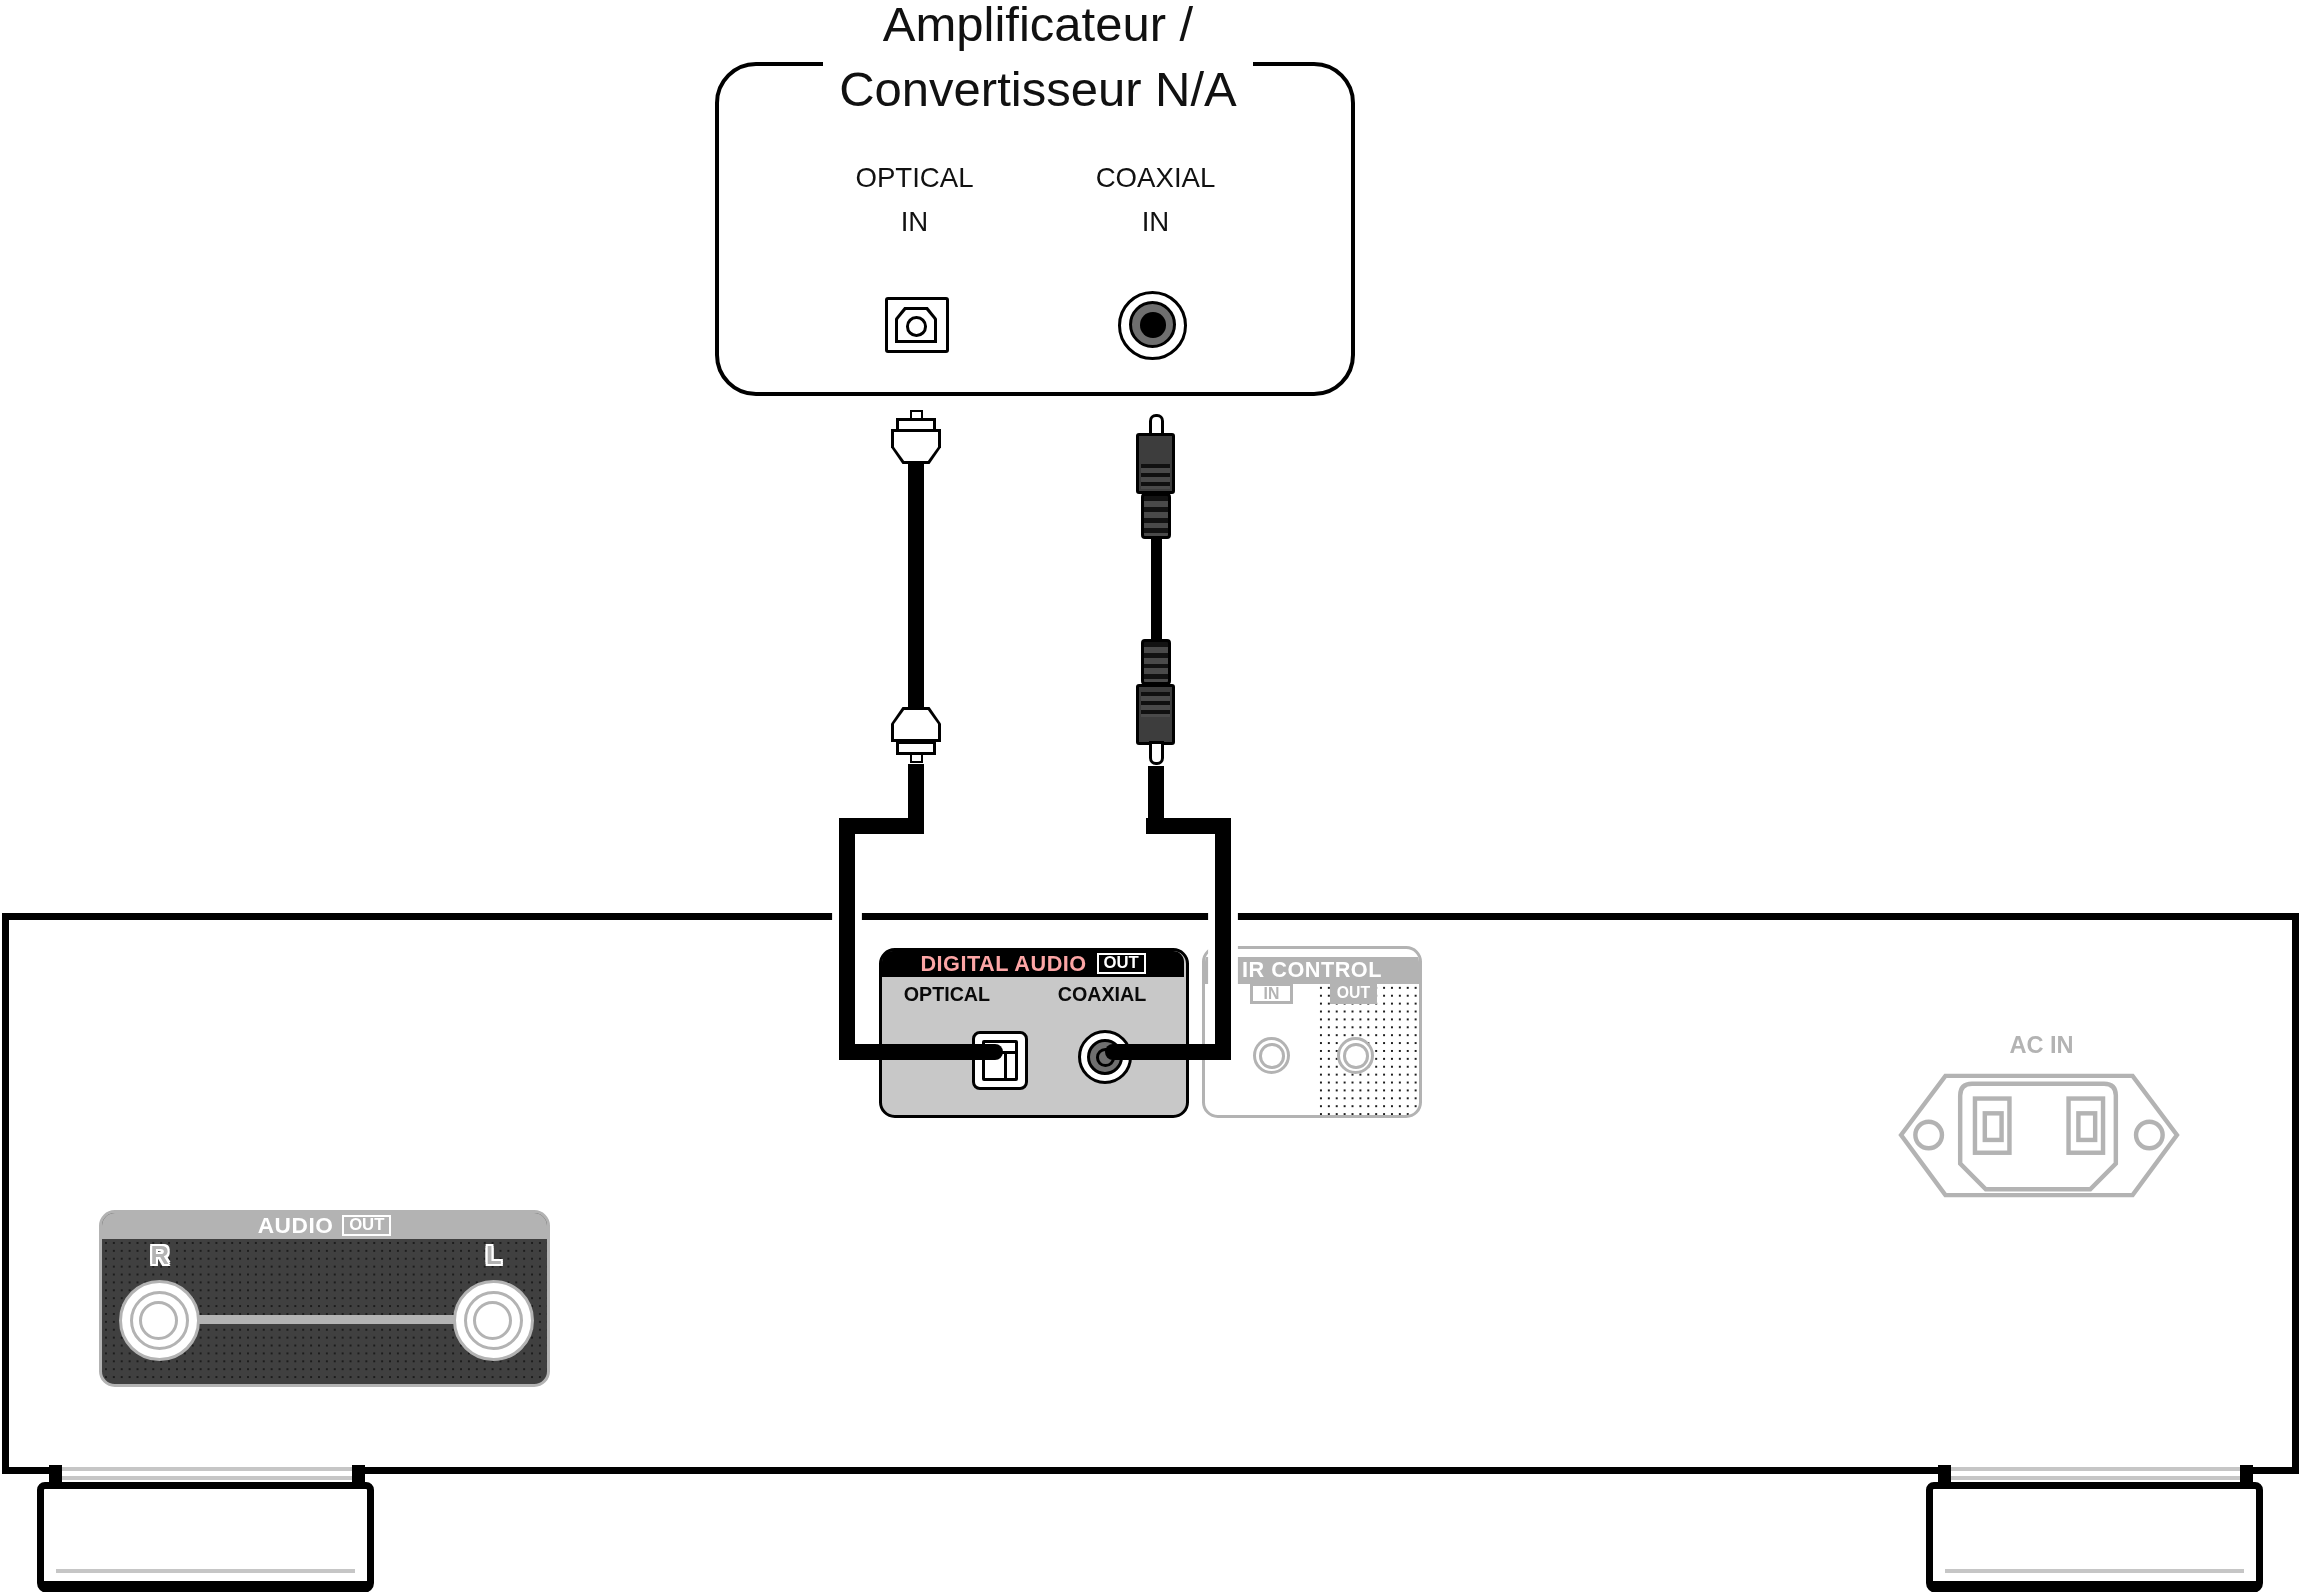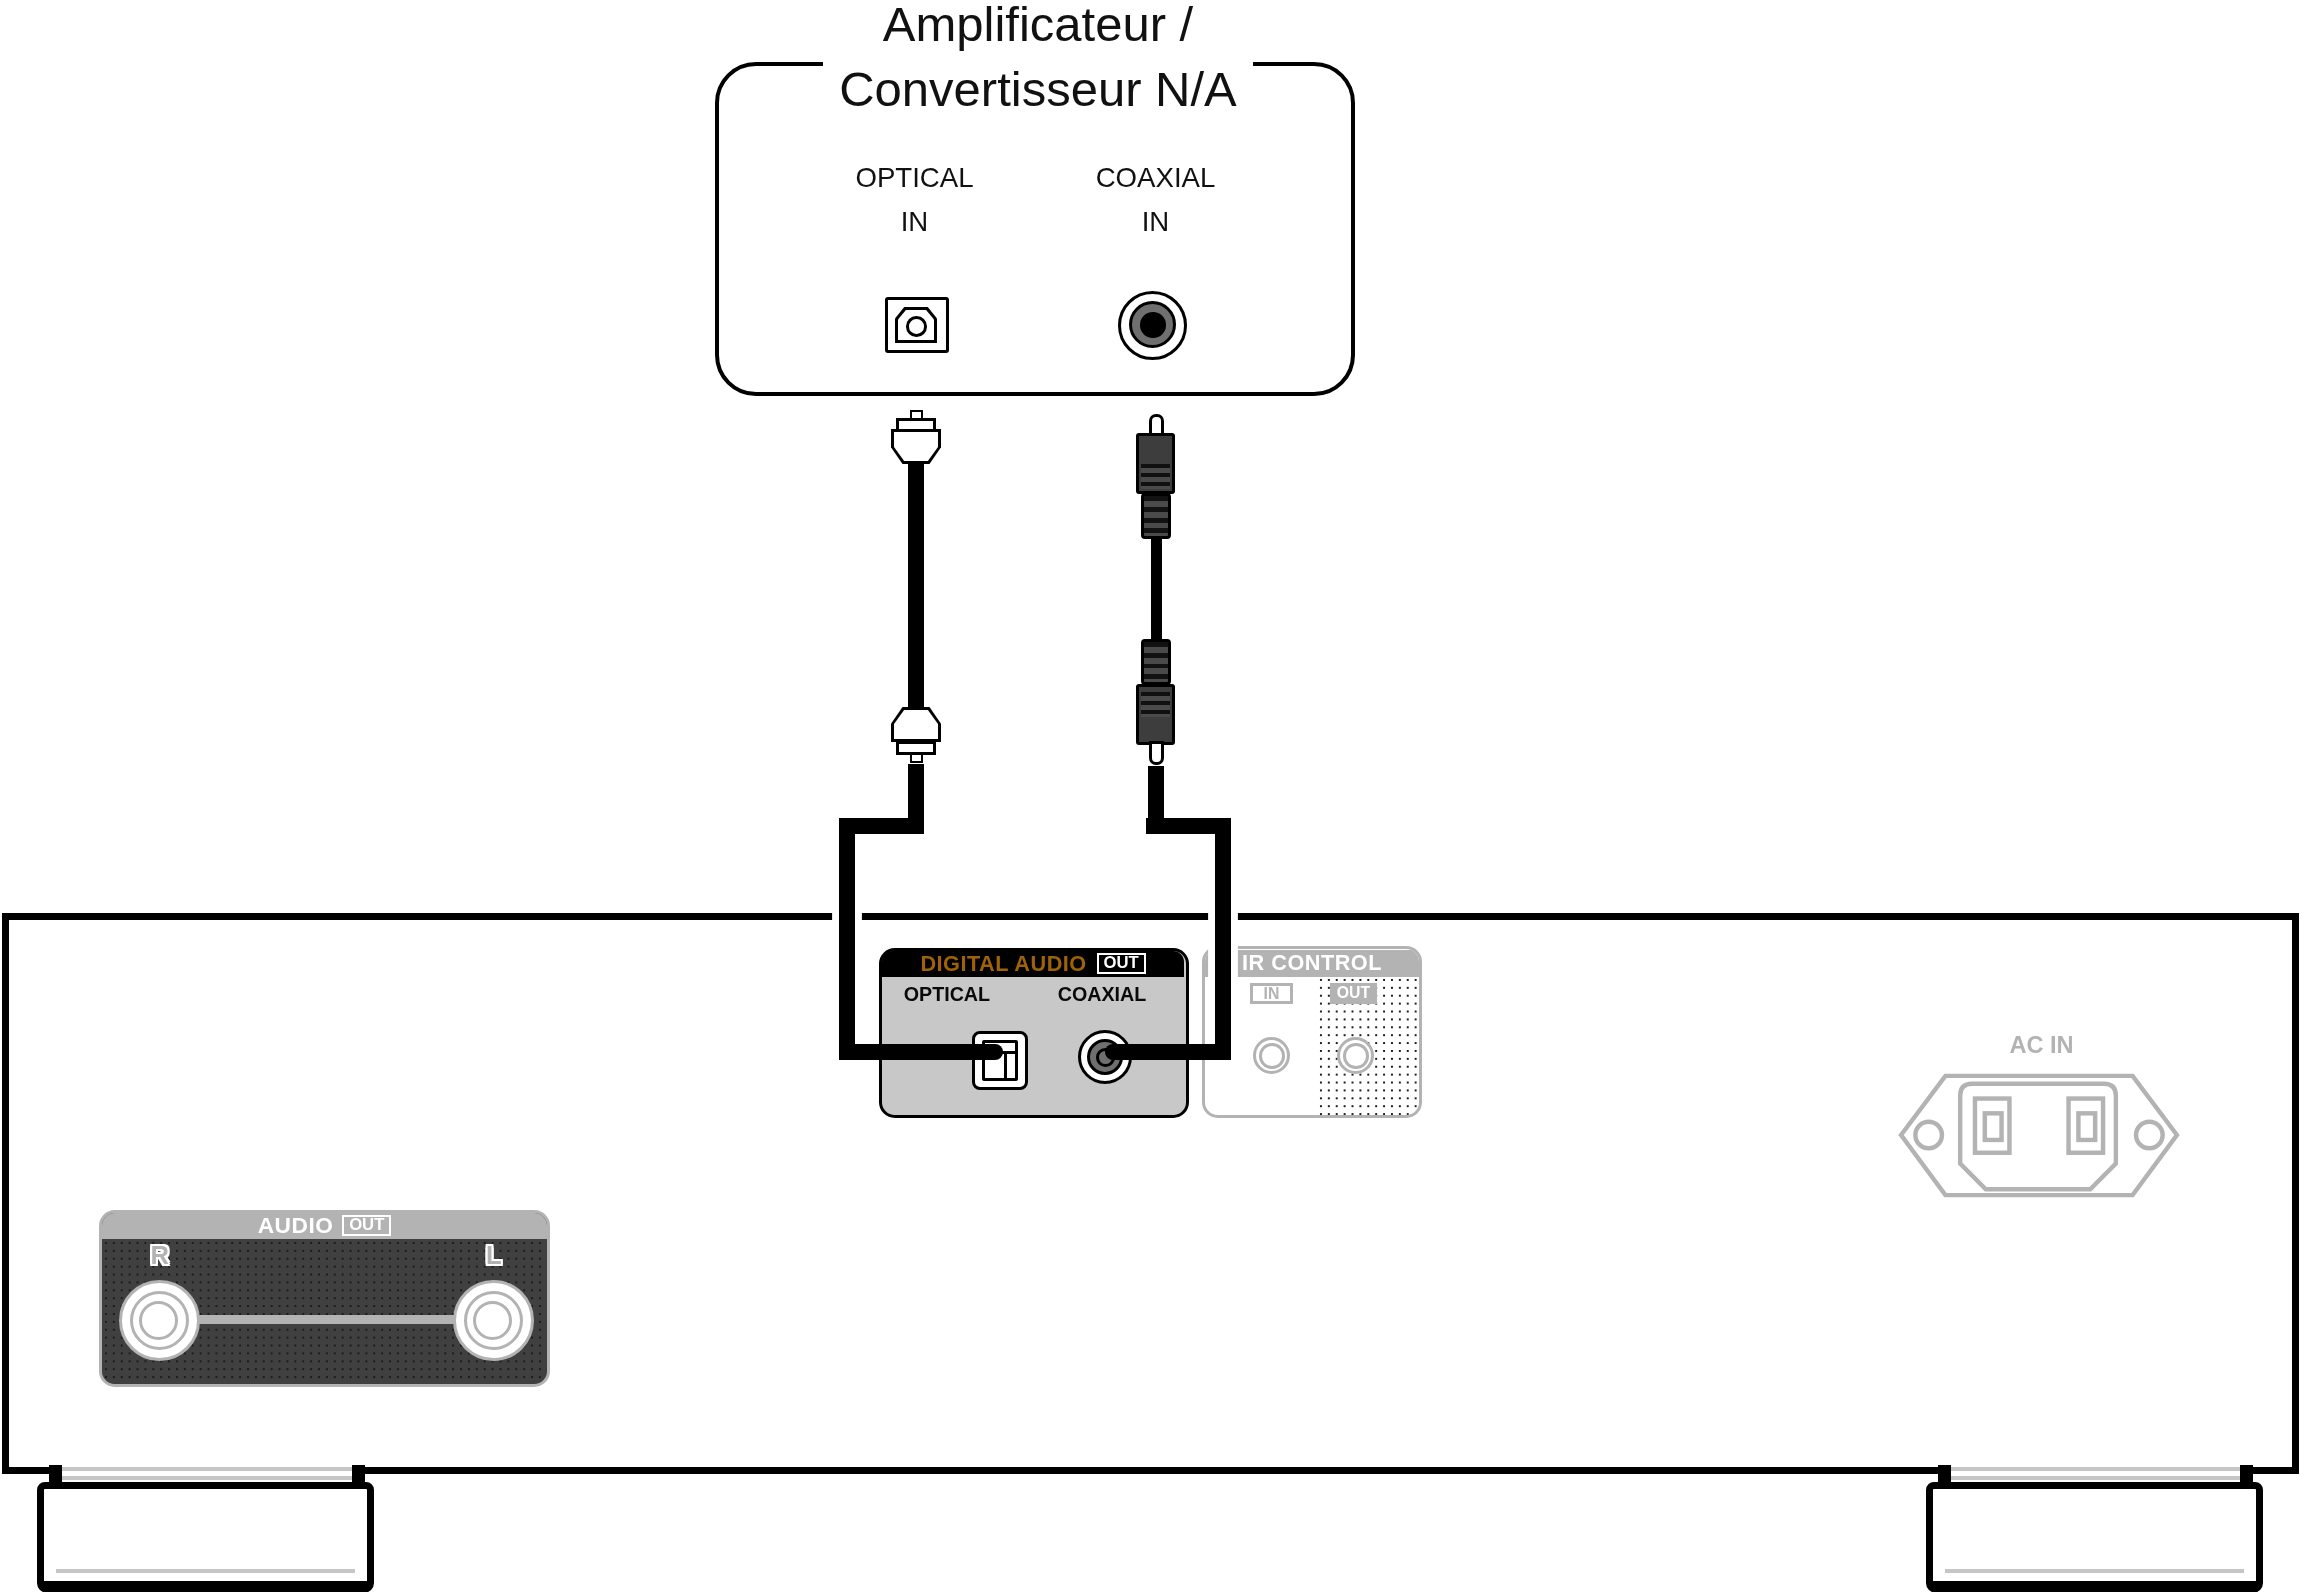--- a/index.html
+++ b/index.html
@@ -25,34 +25,34 @@
   .coax-m{left:1129px;top:301px;width:47px;height:47px;border:3px solid #000;border-radius:50%;background:#6f6f6f;}
   .coax-c{left:1140px;top:312px;width:25.6px;height:25.6px;border-radius:50%;background:#000;}
 
   
   .chassis{left:2px;top:913px;width:2297px;height:561px;border:7.9px solid #000;background:#fff;}
 
   
   .da-panel{left:879px;top:948px;width:310px;height:170px;background:#c8c8c8;border:3.9px solid #000;border-radius:15.8px;}
   .da-head{left:0;top:0;width:302px;height:25.6px;background:#000;border-radius:10.8px 10.8px 0 0;
            display:flex;align-items:center;justify-content:center;gap:9.9px;}
-  .da-head .t{color:#a16207;font-size:21.7px;font-weight:bold;letter-spacing:0.5px;}
+  .da-head .t{color:#fca5a5;font-size:21.7px;font-weight:bold;letter-spacing:0.5px;}
   .badge-w{color:#fff;border:2px solid #fff;font-size:16.7px;font-weight:bold;line-height:16.7px;padding:0 4.9px;}
   .da-lab{top:31.5px;width:110px;text-align:center;font-size:19.7px;font-weight:bold;color:#0a0a0a;}
   .da-tos{left:90px;top:80px;width:56px;height:59px;border:3.9px solid #000;border-radius:7.9px;background:#fff;}
   .da-tos .i1{position:absolute;left:6.9px;top:5.9px;right:6.9px;bottom:5.9px;border:3px solid #000;border-radius:2px;}
   .da-tos .i2{position:absolute;left:6.9px;top:16.7px;right:6.9px;height:3px;background:#000;}
   .da-tos .i3{position:absolute;left:28.6px;top:16.7px;width:3px;bottom:5.9px;background:#000;}
   .da-cx-o{left:196px;top:79px;width:54px;height:54px;border:3.9px solid #000;border-radius:50%;background:#fff;}
   .da-cx-m{left:205px;top:88px;width:36px;height:36px;border:3px solid #000;border-radius:50%;background:#6f6f6f;}
   .da-cx-c{left:214px;top:97px;width:18.7px;height:18.7px;border:3px solid #000;border-radius:50%;background:#6f6f6f;}
 
   
   .ir-panel{left:1202px;top:946px;width:220px;height:172px;border:3px solid #b3b3b3;border-radius:15.8px;background:#fff;overflow:hidden;}
-  .ir-head{left:0;top:1px;width:214px;height:26.6px;background:#b3b3b3;display:flex;align-items:center;justify-content:center;}
+  .ir-head{left:0;top:8px;width:214px;height:26.6px;background:#b3b3b3;display:flex;align-items:center;justify-content:center;}
   .ir-head .t{color:#fff;font-size:21.7px;font-weight:bold;letter-spacing:0.5px;}
   .dots{background-image:radial-gradient(#1c1c1c 1.3px, transparent 1.5px);background-size:7.9px 7.9px;}
   .ir-dots{left:112px;top:26.6px;width:101px;height:140px;}
   .ir-in-badge{left:45px;top:34px;width:43px;height:20.7px;border:3px solid #b3b3b3;background:#fff;color:#b3b3b3;
                font-size:15.8px;font-weight:bold;text-align:center;line-height:15.8px;}
   .ir-out-badge{left:125px;top:34px;width:47px;height:20.7px;background:#b3b3b3;color:#fff;
                font-size:15.8px;font-weight:bold;text-align:center;line-height:20.7px;}
   .gring{border:3px solid #b3b3b3;border-radius:50%;background:#fff;}
 
   

